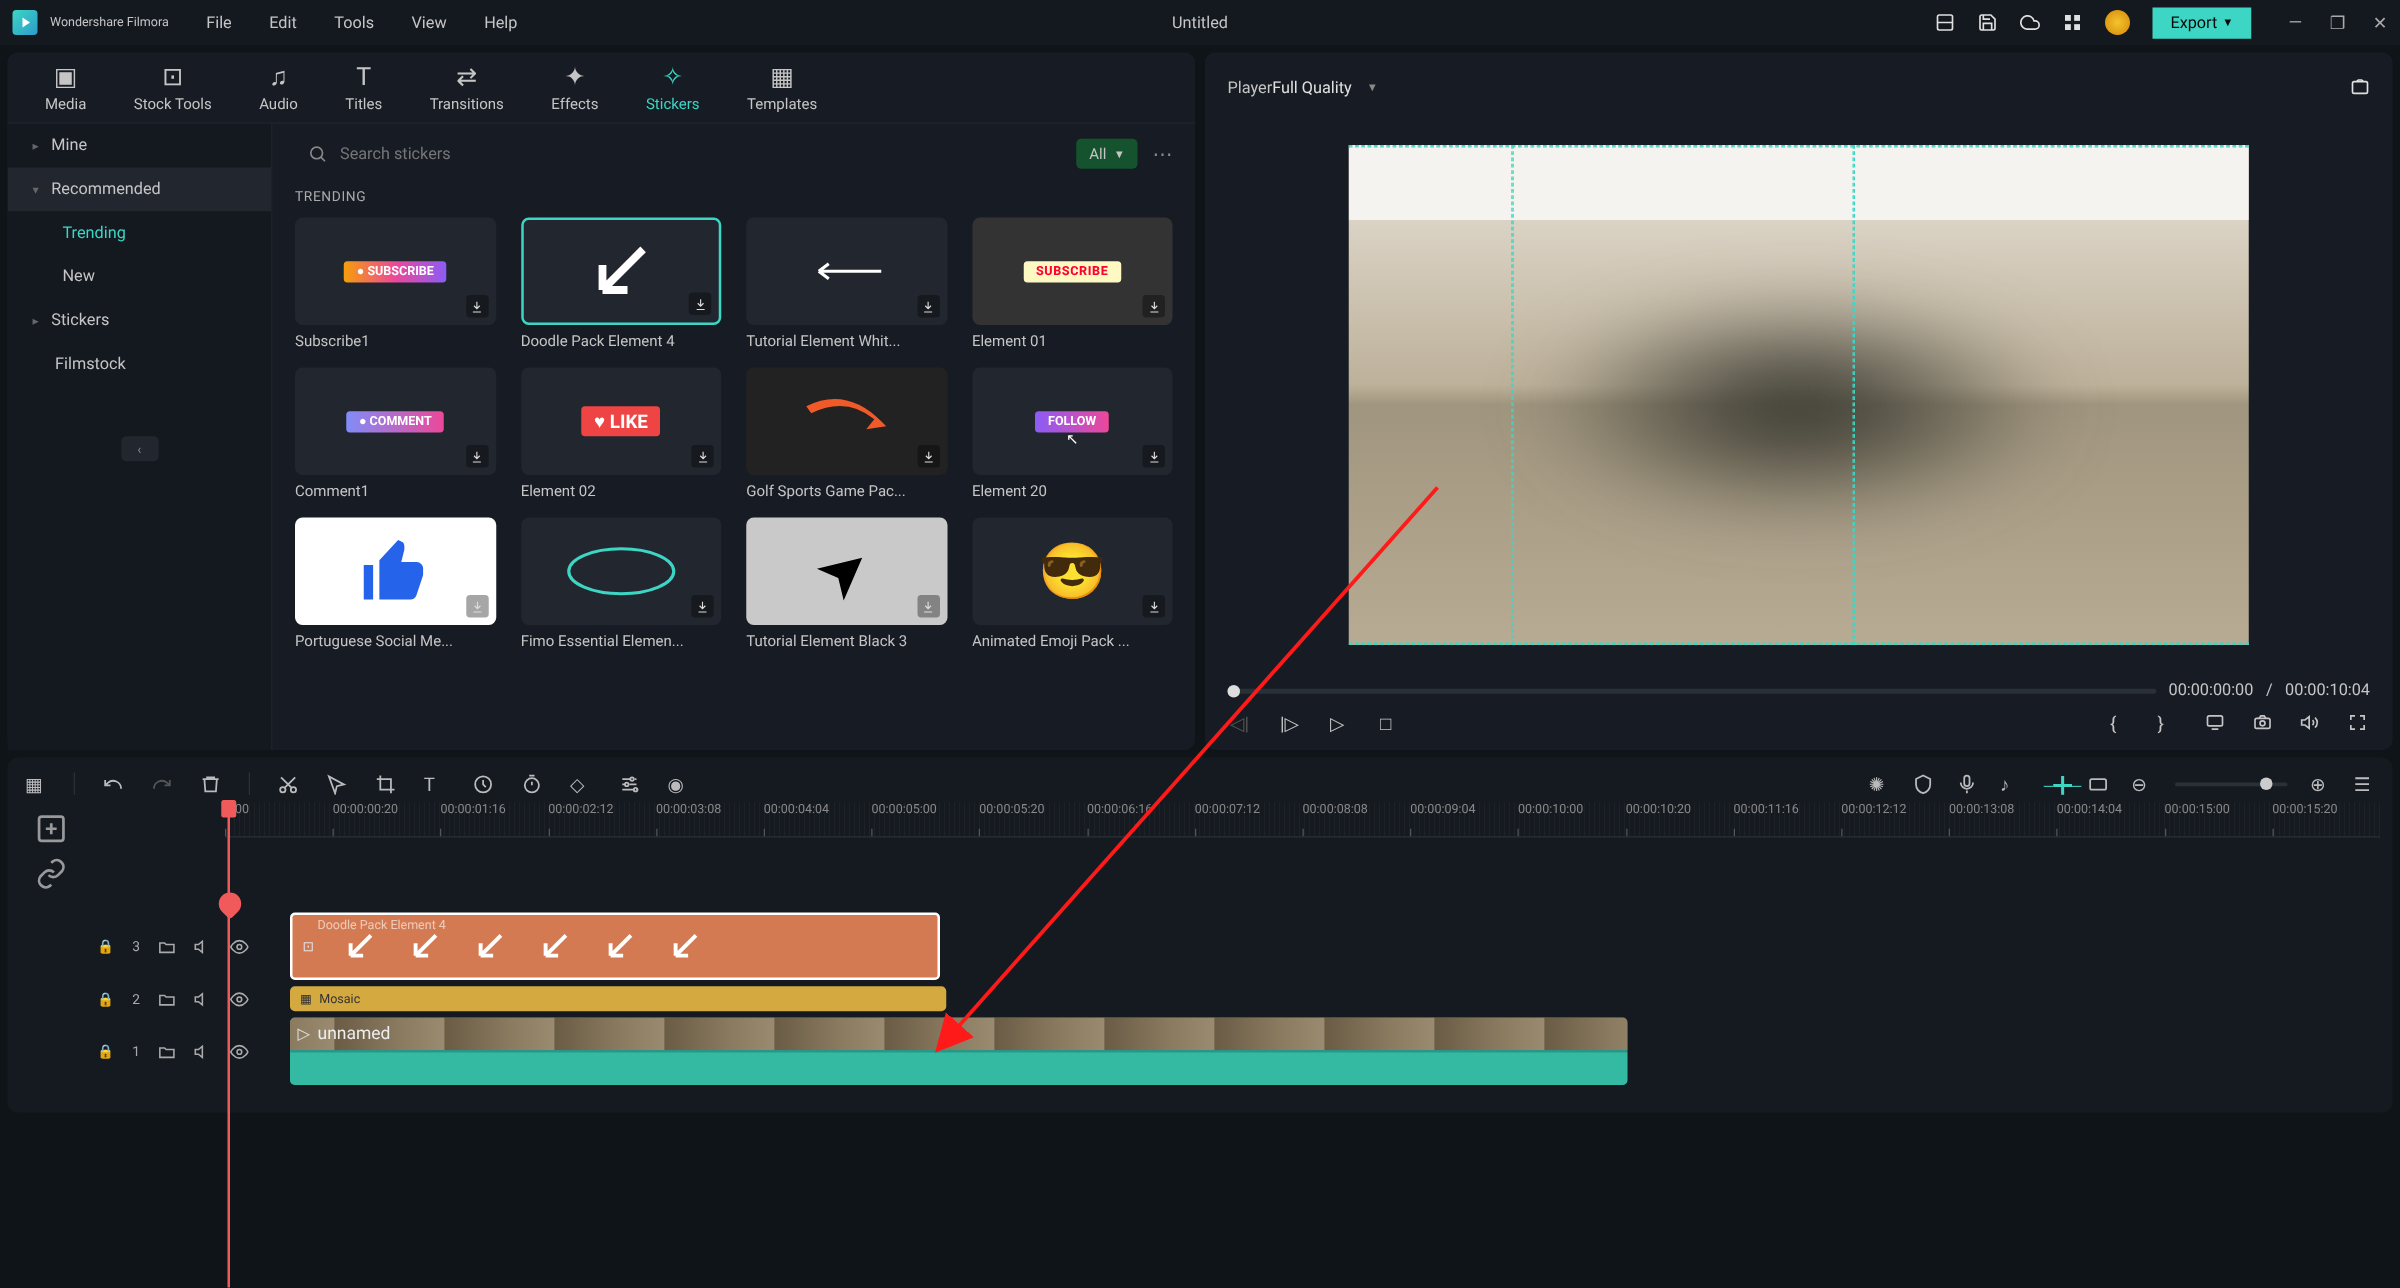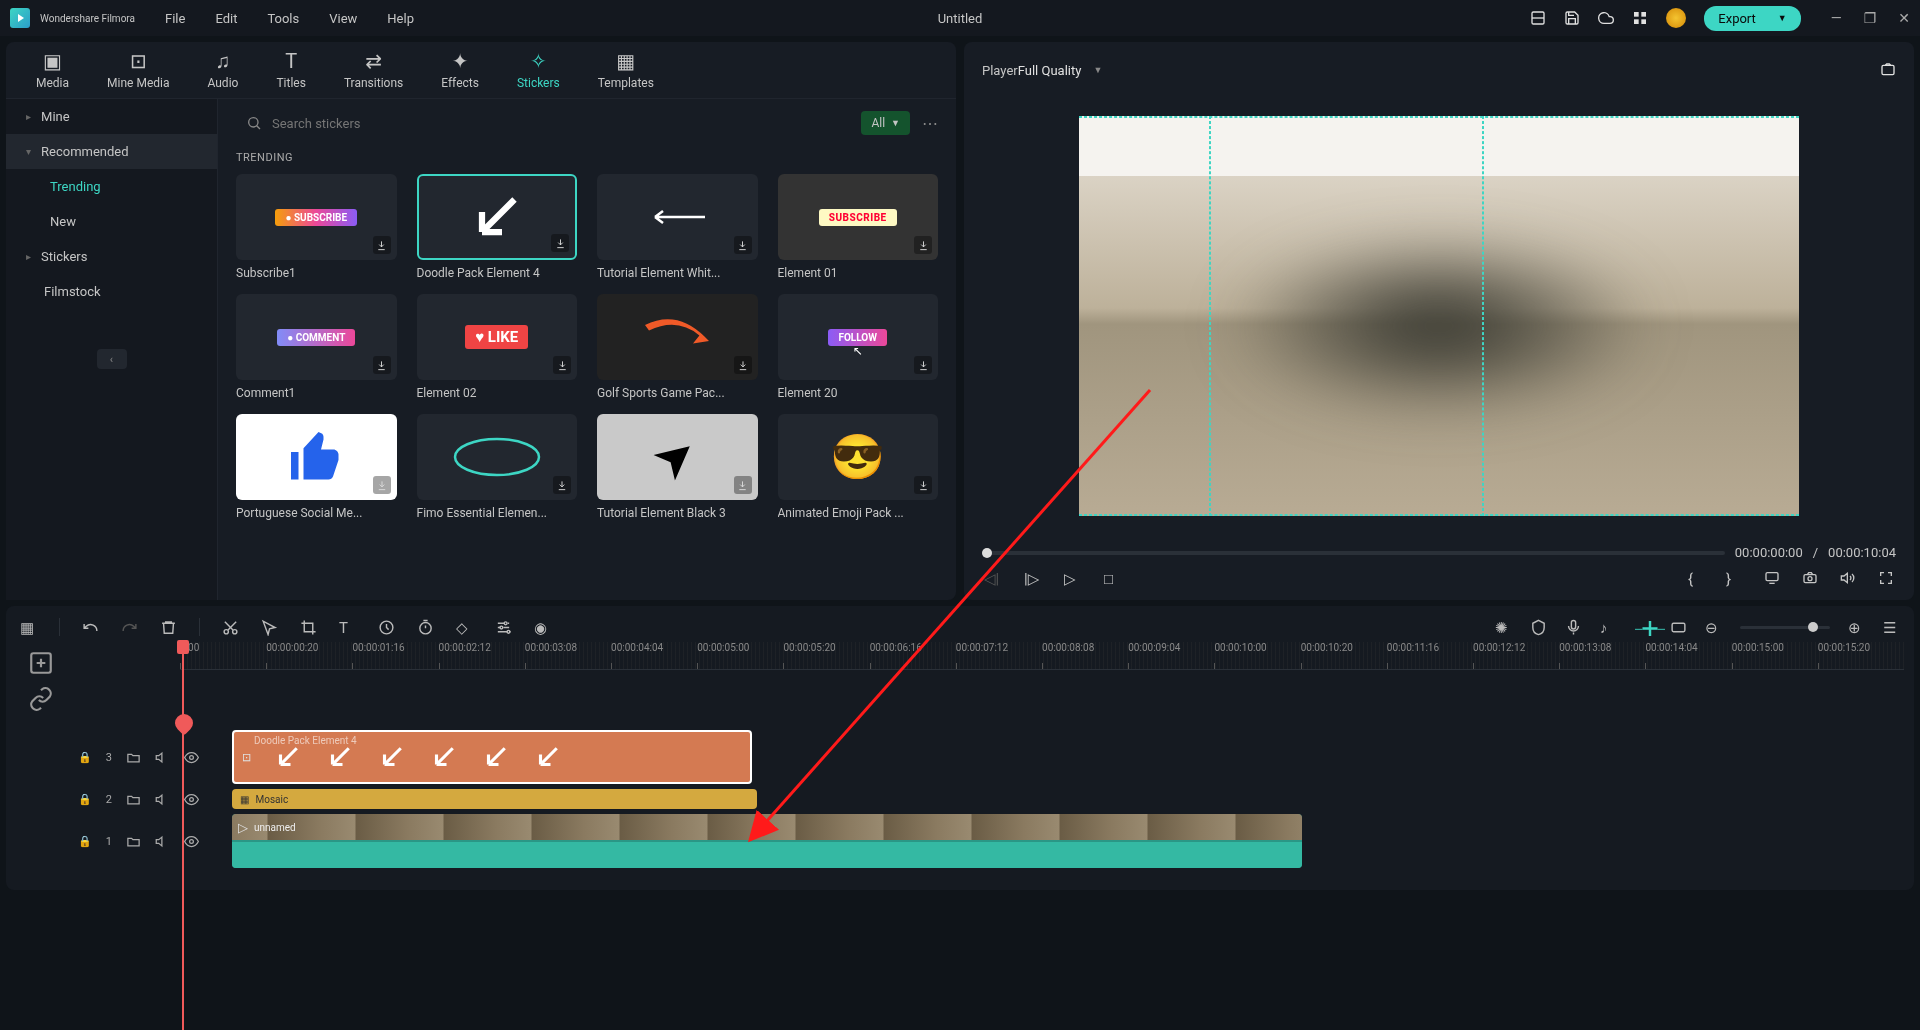--- a/index.html
+++ b/index.html
@@ -8,21 +8,21 @@
 
 .titlebar { height:36px; background:#14181f; display:flex; align-items:center; padding:0 10px; }
 .titlebar .logo { width:20px; height:20px; background:linear-gradient(135deg,#3dd6c4,#2b9cc9); border-radius:3px; margin-right:10px; display:flex; align-items:center; justify-content:center; }
 .titlebar .logo:before { content:""; border-left:6px solid #fff; border-top:4px solid transparent; border-bottom:4px solid transparent; margin-left:2px; }
 .titlebar .appname { color:#c5c5c5; font-size:10px; margin-right:30px; }
 .titlebar .menus { display:flex; gap:30px; }
 .titlebar .menus span { color:#c5c5c5; font-size:13px; cursor:pointer; }
 .titlebar .doc { position:absolute; left:50%; transform:translateX(-50%); color:#c5c5c5; font-size:13px; }
 .titlebar .right { margin-left:auto; display:flex; align-items:center; gap:18px; }
 .titlebar .avatar { width:20px; height:20px; border-radius:50%; background:radial-gradient(#f4c430,#d48806); }
-.titlebar .export { background:#3dd6c4; color:#0a0a0a; padding:5px 14px; border-radius:12px; font-size:13px; display:flex; align-items:center; gap:22px; }
+.titlebar .export { background:#3dd6c4; color:#0a0a0a; padding:5px 14px; border-radius:0; font-size:13px; display:flex; align-items:center; gap:4px; }
 .titlebar .winbtns { display:flex; gap:22px; margin-left:12px; }
 .titlebar .winbtns span { color:#aaa; cursor:pointer; font-size:14px; }
 
 
 .mainrow { display:flex; height:570px; padding:6px; gap:8px; }
 
 
 .leftpanel { width:950px; background:#171c24; border-radius:8px; display:flex; flex-direction:column; }
 
 .primarytabs { display:flex; padding:8px 30px; gap:38px; border-bottom:1px solid #20252e; }
@@ -122,21 +122,21 @@
 .trackhead svg { width:15px; height:15px; }
 .trackcontent { flex:1; position:relative; height:100%; }
 
 .clip { position:absolute; top:2px; bottom:2px; border-radius:4px; overflow:hidden; }
 .clip.sticker { left:2px; width:520px; background:#d47a52; border:2px solid #fff; display:flex; align-items:center; padding:0 8px; gap:22px;}
 .clip.sticker .lab { position:absolute; top:3px; left:20px; font-size:10px; color:#fff9; }
 .clip.sticker svg { width:30px; height:40px; }
 .clip.mosaic { left:2px; width:525px; top:3px; bottom:3px; background:#d4a93f; padding:4px 8px; font-size:10px; color:#333; display:flex; align-items:center; gap:6px; }
 .clip.video { left:2px; width:1070px; background:#2a9786; }
 .clip.video .frames { position:absolute; top:0; left:0; right:0; height:26px; background:repeating-linear-gradient(90deg,#8a7a60 0,#998a70 35px,#6a5c45 36px,#8a7a60 88px); display:flex; align-items:center; padding-left:6px; gap:6px;}
-.clip.video .frames .lab { font-size:10px; color:#eee; }
+.clip.video .frames .lab { font-size:14px; color:#eee; }
 .clip.video .audio { position:absolute; bottom:0; left:0; right:0; height:26px; background:#34b9a3; }
 
 .leftcol { width:50px; display:flex; flex-direction:column; gap:10px; padding:8px 12px; }
 
 
 .annot { position:absolute; pointer-events:none; z-index:50; }
 
 svg.ic { width:16px; height:16px; }
 </style>
 </head>
@@ -186,21 +186,21 @@
 
 <div class="mainrow">
   <div class="leftpanel">
     <div class="primarytabs">
       <div class="primarytab">
           <span class="icon">▣</span>
           <span class="lbl">Media</span>
         </div>
       <div class="primarytab">
           <span class="icon">⊡</span>
-          <span class="lbl">Mine Media</span>
+          <span class="lbl">Stock Tools</span>
         </div>
       <div class="primarytab">
           <span class="icon">♫</span>
           <span class="lbl">Audio</span>
         </div>
       <div class="primarytab">
           <span class="icon">T</span>
           <span class="lbl">Titles</span>
         </div>
       <div class="primarytab">

